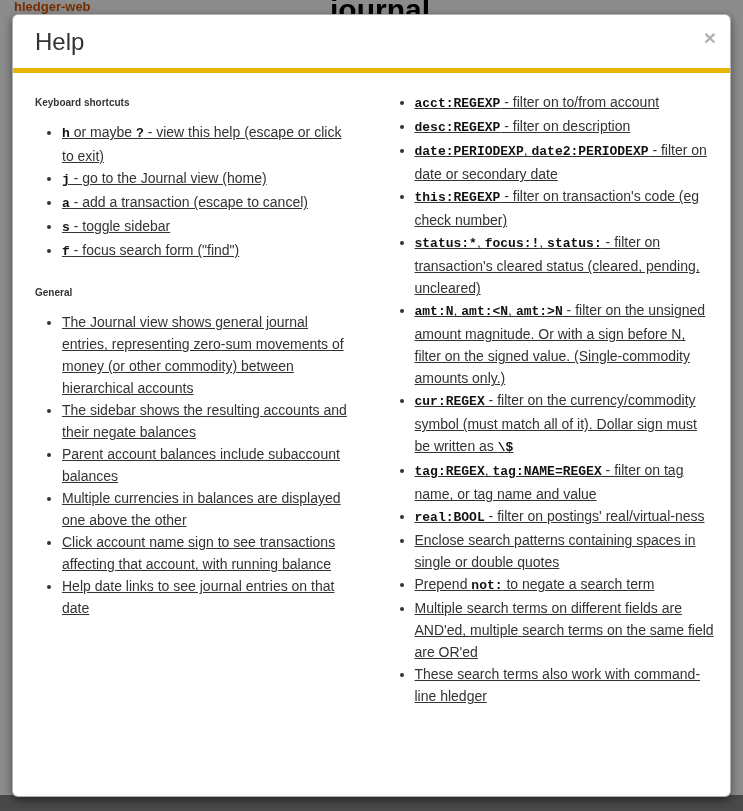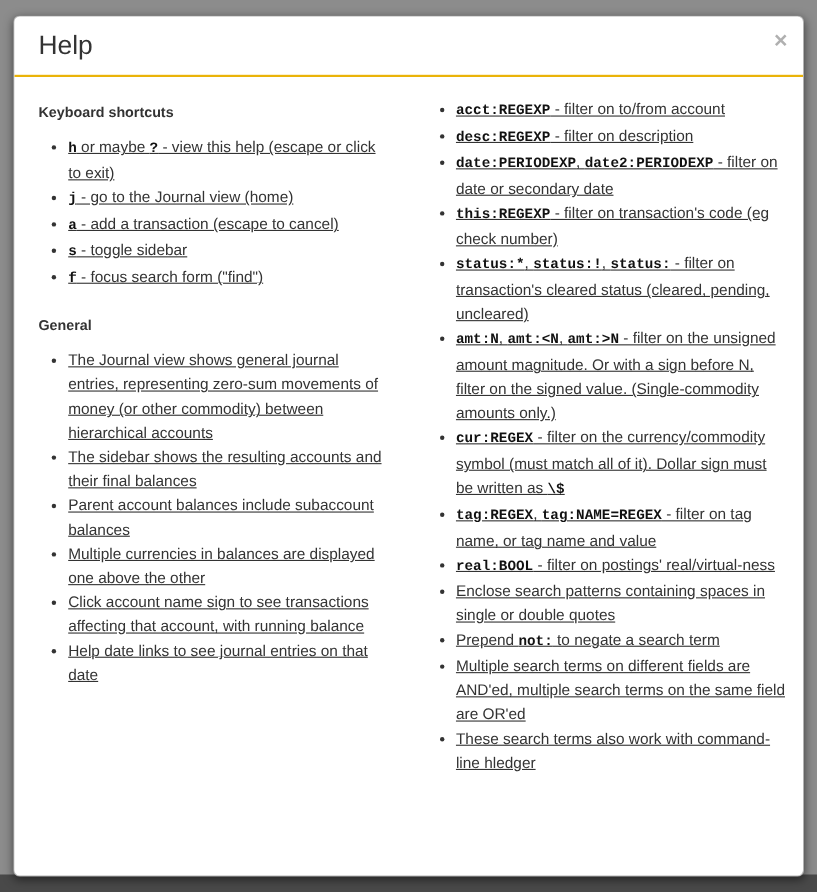--- a/index.html
+++ b/index.html
@@ -30,52 +30,56 @@
   .backdrop { position: absolute; inset: 0; background: rgba(0,0,0,0.45); }
 
   
   .modal {
     position: absolute; left: 12px; top: 14px; width: 719px; height: 783px;
     background: #fff; border-radius: 6px;
     border: 1px solid rgba(0,0,0,0.3);
     box-shadow: 0 3px 9px rgba(0,0,0,0.5);
     overflow: hidden;
   }
-  .modal-header { position: relative; padding: 14px 15px 13px 22px; border-bottom: 2px solid #eab308; }
+  .modal-header { position: relative; padding: 14px 15px 13px 22px; border-bottom: 5px solid #eab308; }
   .modal-title { margin: 0; font-size: 24px; font-weight: normal; color: #333; line-height: 1.1; }
   .close-btn {
     position: absolute; top: 12px; right: 14px;
     background: none; border: 0; padding: 0; margin: 0;
     font-size: 21px; font-weight: bold; color: #b0b0b0; line-height: 1;
     cursor: pointer; font-family: "Liberation Sans", sans-serif;
   }
 
   .modal-body { padding: 18px 10px 10px 10px; display: flex; align-items: flex-start; }
   .col { width: 50%; }
   .col.left  { padding: 0 16px 0 12px; }
   .col.right { padding: 0 6px 0 16px; }
 
-  .section-heading { font-size: 13px; font-weight: bold; color: #333; margin: 24px 0 13px; }
+  .section-heading { font-size: 10px; font-weight: bold; color: #333; margin: 24px 0 13px; }
   .col > .section-heading:first-child { margin-top: 6px; }
 
   .col ul {
     margin: 0 0 14px; padding-left: 27px;
     font-size: 14px; line-height: 22px; color: #333; text-decoration: underline;
   }
   .col li { margin: 0; }
 
   code {
     font-family: "Liberation Mono", "DejaVu Sans Mono", monospace;
     font-weight: bold; font-size: 13px; color: #111;
   }
 </style>
 </head>
 <body>
 
 <div class="page-behind">
+  <div class="top-strip">
+    <a class="brand-link">hledger-web</a>
+    <h1 class="bg-heading">journal</h1>
+  </div>
   <div class="page-footer"></div>
 </div>
 
 <div class="backdrop"></div>
 
 <div class="modal">
   <div class="modal-header">
     <h3 class="modal-title">Help</h3>
     <button class="close-btn">×</button>
   </div>
@@ -85,34 +89,34 @@
       <ul>
           <li><code>h</code> or maybe <code>?</code> - view this help (escape or click to exit)</li>
           <li><code>j</code> - go to the Journal view (home)</li>
           <li><code>a</code> - add a transaction (escape to cancel)</li>
           <li><code>s</code> - toggle sidebar</li>
           <li><code>f</code> - focus search form ("find")</li>
         </ul>
       <h4 class="section-heading">General</h4>
       <ul>
           <li>The Journal view shows general journal entries, representing zero-sum movements of money (or other commodity) between hierarchical accounts</li>
-          <li>The sidebar shows the resulting accounts and their final balances</li>
+          <li>The sidebar shows the resulting accounts and their negate balances</li>
           <li>Parent account balances include subaccount balances</li>
           <li>Multiple currencies in balances are displayed one above the other</li>
           <li>Click account name sign to see transactions affecting that account, with running balance</li>
           <li>Help date links to see journal entries on that date</li>
         </ul>
     </div>
     <div class="col right">
       <ul>
           <li><code>acct:REGEXP</code> - filter on to/from account</li>
           <li><code>desc:REGEXP</code> - filter on description</li>
           <li><code>date:PERIODEXP</code>, <code>date2:PERIODEXP</code> - filter on date or secondary date</li>
           <li><code>this:REGEXP</code> - filter on transaction's code (eg check number)</li>
-          <li><code>status:*</code>, <code>status:!</code>, <code>status:</code> - filter on transaction's cleared status (cleared, pending, uncleared)</li>
+          <li><code>status:*</code>, <code>focus:!</code>, <code>status:</code> - filter on transaction's cleared status (cleared, pending, uncleared)</li>
           <li><code>amt:N</code>, <code>amt:&lt;N</code>, <code>amt:&gt;N</code> - filter on the unsigned amount magnitude. Or with a sign before N, filter on the signed value. (Single-commodity amounts only.)</li>
           <li><code>cur:REGEX</code> - filter on the currency/commodity symbol (must match all of it). Dollar sign must be written as <code>\$</code></li>
           <li><code>tag:REGEX</code>, <code>tag:NAME=REGEX</code> - filter on tag name, or tag name and value</li>
           <li><code>real:BOOL</code> - filter on postings' real/virtual-ness</li>
           <li>Enclose search patterns containing spaces in single or double quotes</li>
           <li>Prepend <code>not:</code> to negate a search term</li>
           <li>Multiple search terms on different fields are AND'ed, multiple search terms on the same field are OR'ed</li>
           <li>These search terms also work with command-line hledger</li>
         </ul>
     </div>

